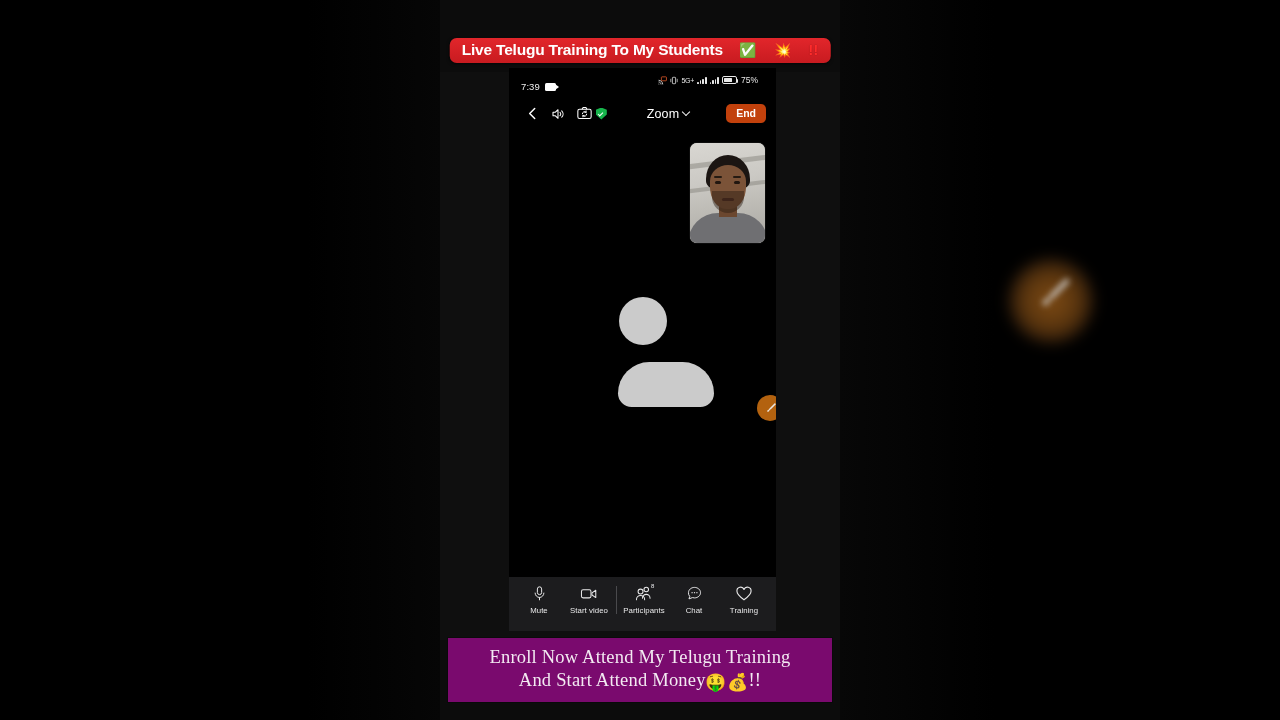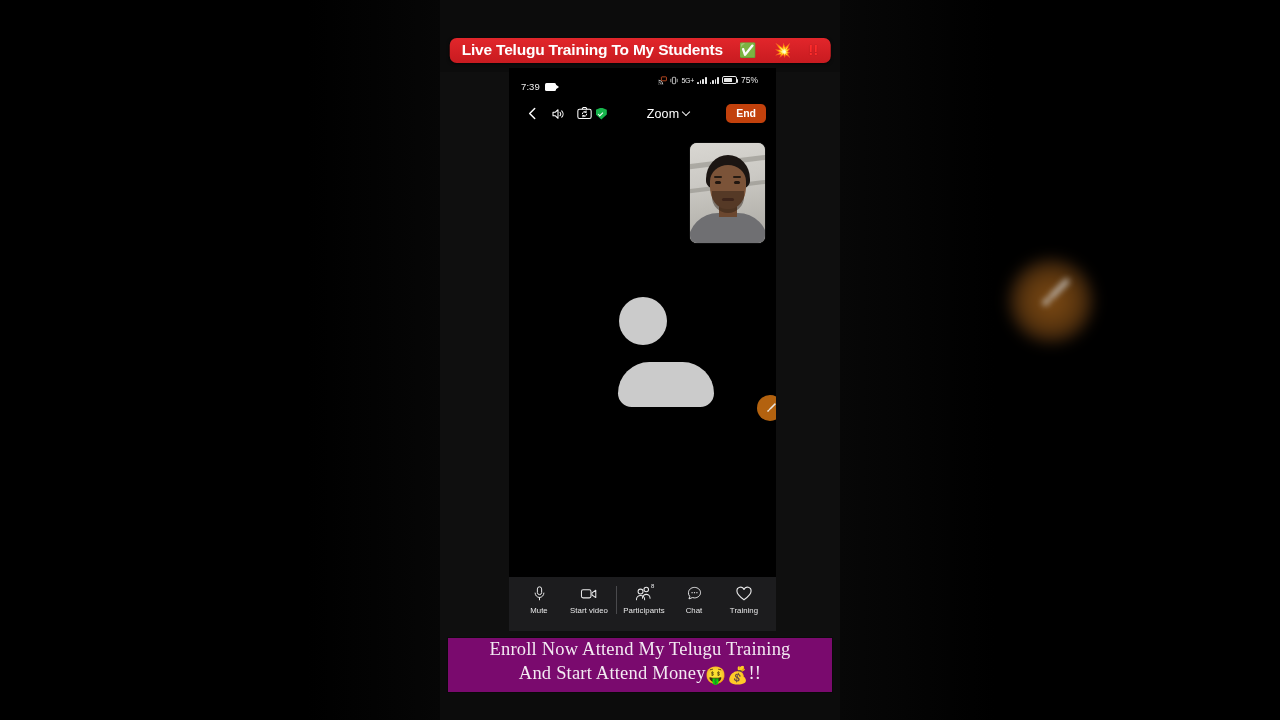--- a/index.html
+++ b/index.html
@@ -321,23 +321,23 @@
     box-shadow: 0 1px 3px rgba(0,0,0,.6);
     display:flex; align-items:center; gap:17px;
     line-height: 1.05;
   }
   .t-emoji { font-size: 14px; }
   .t-bang { color:#ff2b2b; text-shadow: 0 0 1px rgba(0,0,0,.4); }
 
   .caption-bar {
     position:absolute;
     left: 448px; top: 638px;
-    width: 384px; height: 54px;
+    width: 384px; height: 64px;
     background: #7a0a6e;
-    display:flex; align-items:flex-start; justify-content:center;
+    display:flex; align-items:center; justify-content:center;
     box-shadow: 0 0 0 1px rgba(0,0,0,.25);
   }
   .caption-text {
     color: #f3eaf2;
     font-family: "Liberation Serif", serif;
     font-size: 18.5px;
     line-height: 1.28;
     text-align:center;
     padding: 0 8px;
     letter-spacing: .2px;

